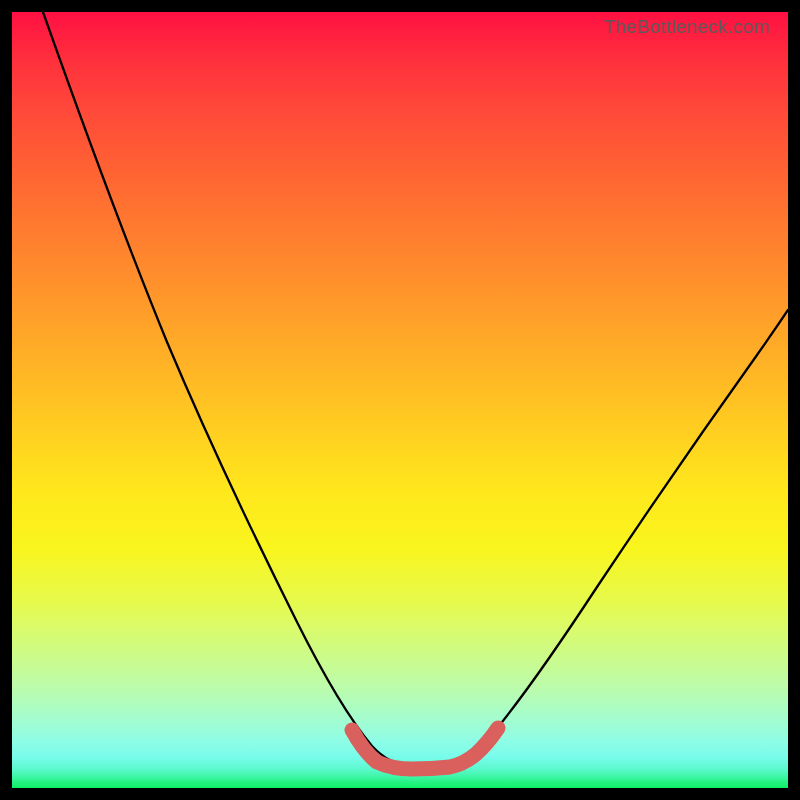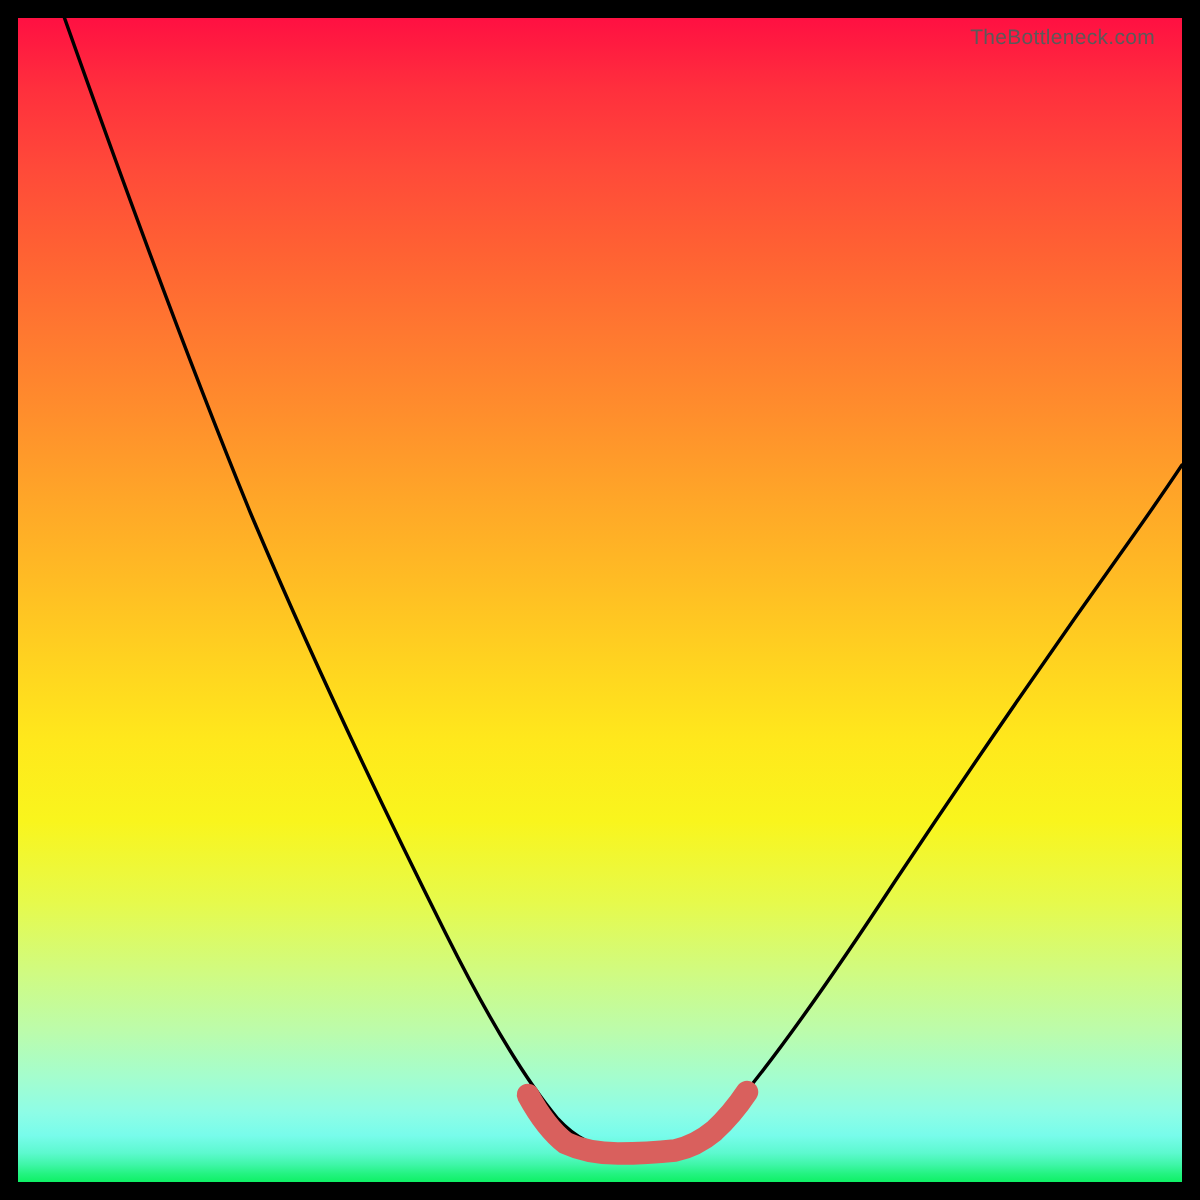--- a/index.html
+++ b/index.html
@@ -45,21 +45,21 @@
       #3ff6a8 98.5%,
       #23f381 99.3%,
       #0ef165 100%
     );
   }
   .watermark {
     position: absolute;
     top: 4px;
     right: 18px;
     color: #5a5a5a;
-    font-size: 14px;
+    font-size: 19px;
     font-weight: 500;
     letter-spacing: 0.2px;
     user-select: none;
   }
   svg.curve {
     position: absolute;
     left: 0;
     top: 0;
     width: 776px;
     height: 776px;

